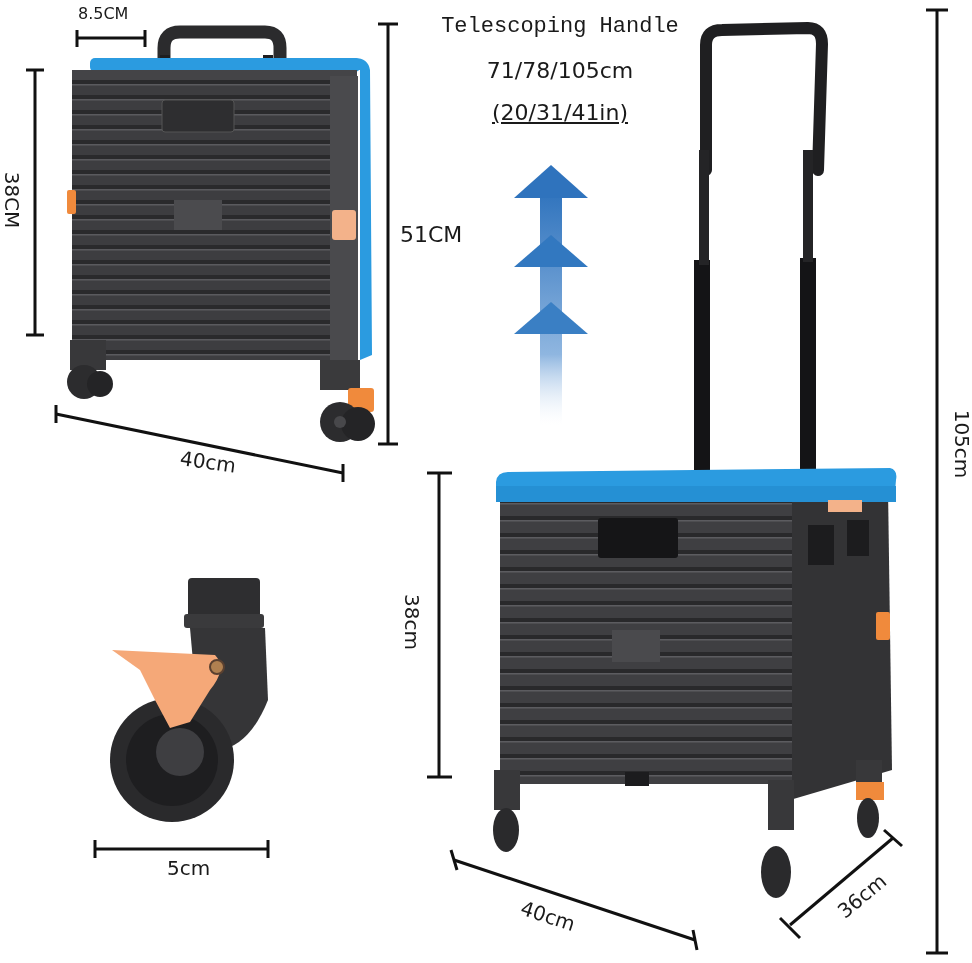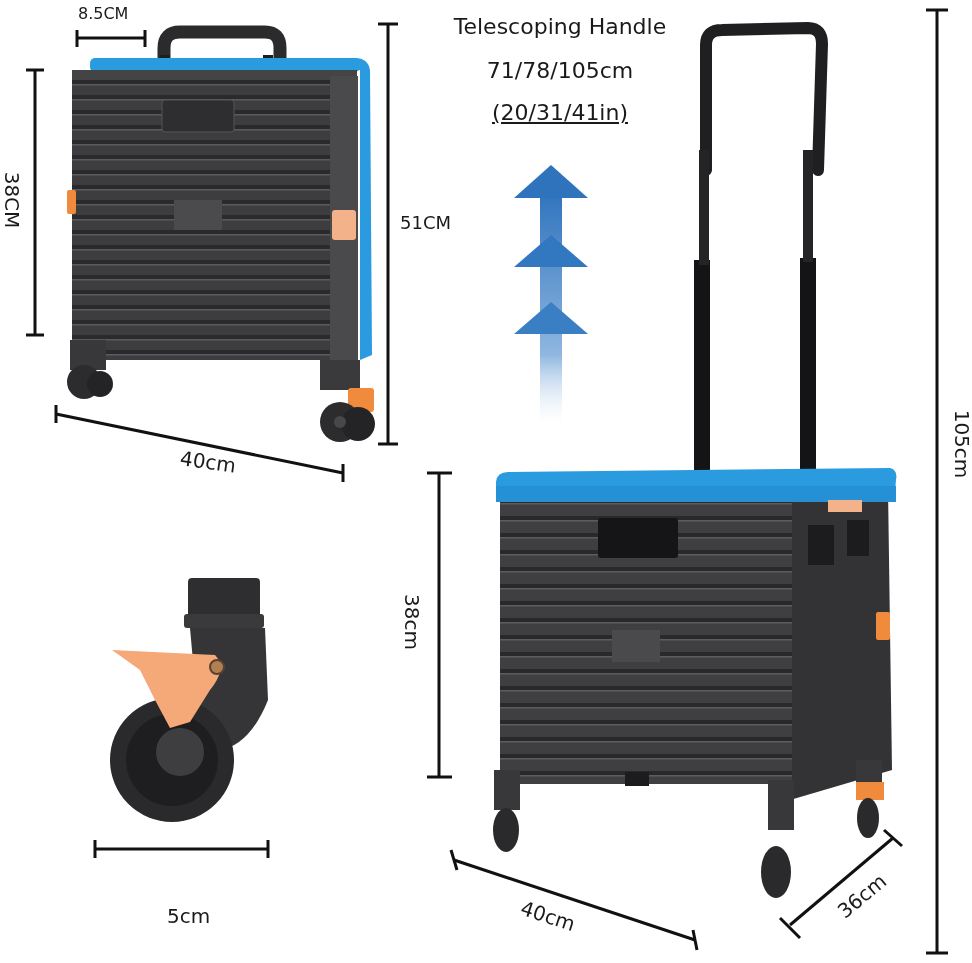--- a/index.html
+++ b/index.html
@@ -143,27 +143,27 @@
     <line x1="926" y1="953" x2="948" y2="953"></line>
     <line x1="454" y1="860" x2="695" y2="940"></line>
     <line x1="451" y1="850" x2="457" y2="870"></line>
     <line x1="693" y1="930" x2="697" y2="950"></line>
     <line x1="790" y1="925" x2="893" y2="838"></line>
     <line x1="780" y1="918" x2="800" y2="938"></line>
     <line x1="884" y1="830" x2="902" y2="846"></line>
   </g>
 </svg>
 
-<div class="abs title-line" style="left:420px; top:14px;">Telescoping Handle</div>
+<div class="abs title-line" style="left:420px; top:14px;font-family:Liberation Mono, monospace;">Telescoping Handle</div>
 <div class="abs title-line" style="left:420px; top:58px;">71/78/105cm</div>
 <div class="abs title-line" style="left:420px; top:100px;text-decoration:underline;">(20/31/41in)</div>
 
 <div class="abs label" style="left:78px; top:4px; font-size:16px;">8.5CM</div>
 <div class="abs label" style="left:-16px; top:188px; transform:rotate(90deg); font-size:20px;">38CM</div>
-<div class="abs label" style="left:400px; top:212px; font-size:18px;">51CM</div>
+<div class="abs label" style="left:400px; top:222px; font-size:22px;">51CM</div>
 <div class="abs label" style="left:180px; top:450px; transform:rotate(8deg); font-size:20px;">40cm</div>
 
-<div class="abs label" style="left:167px; top:904px; font-size:20px;">5cm</div>
+<div class="abs label" style="left:167px; top:856px; font-size:20px;">5cm</div>
 
 <div class="abs label" style="left:384px; top:610px; transform:rotate(90deg); font-size:20px;">38cm</div>
 <div class="abs label" style="left:928px; top:432px; transform:rotate(90deg); font-size:20px;">105cm</div>
 <div class="abs label" style="left:520px; top:904px; transform:rotate(18deg); font-size:20px;">40cm</div>
 <div class="abs label" style="left:834px; top:884px; transform:rotate(-40deg); font-size:20px;">36cm</div>
 
 </body></html>

